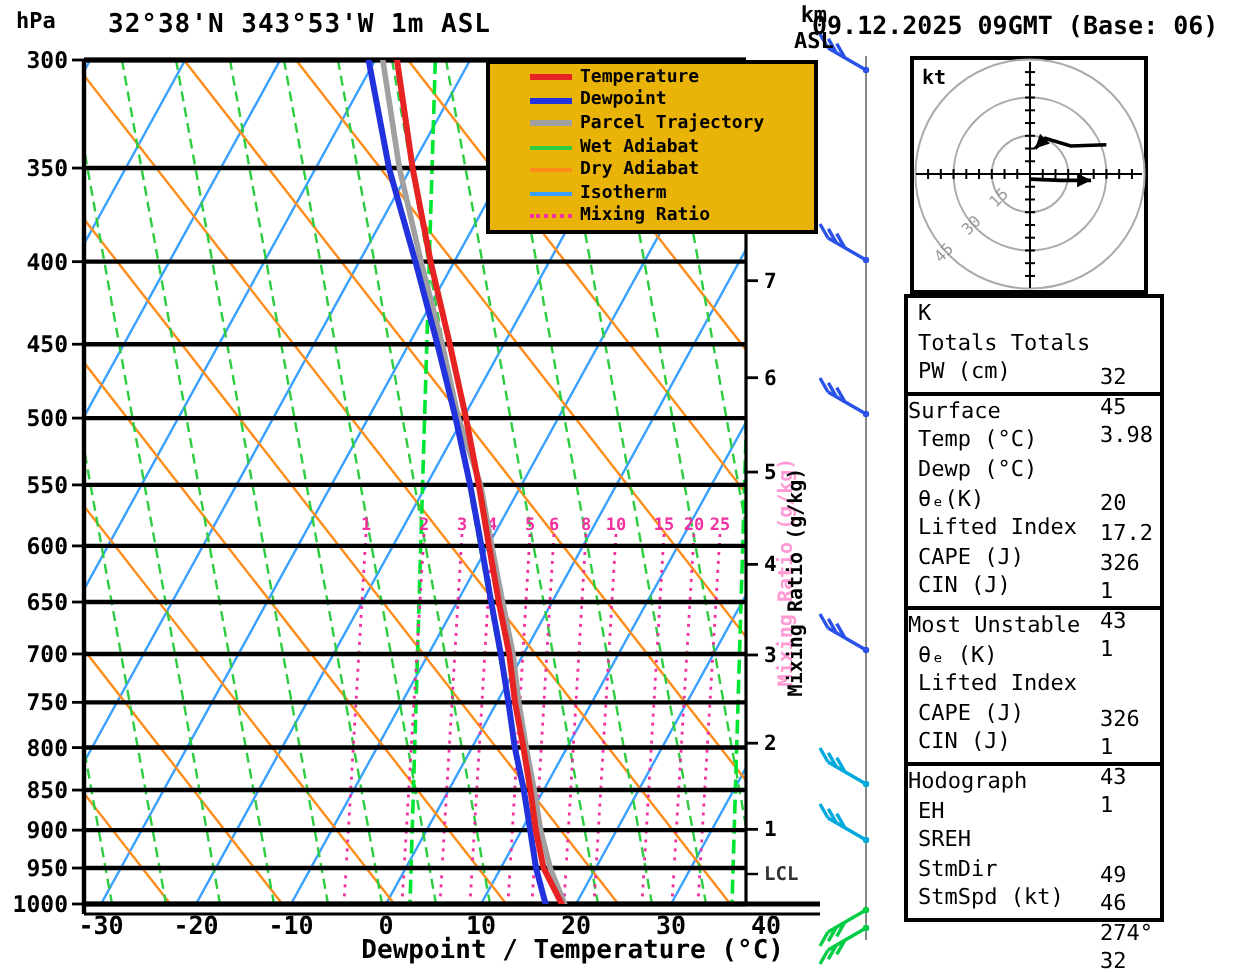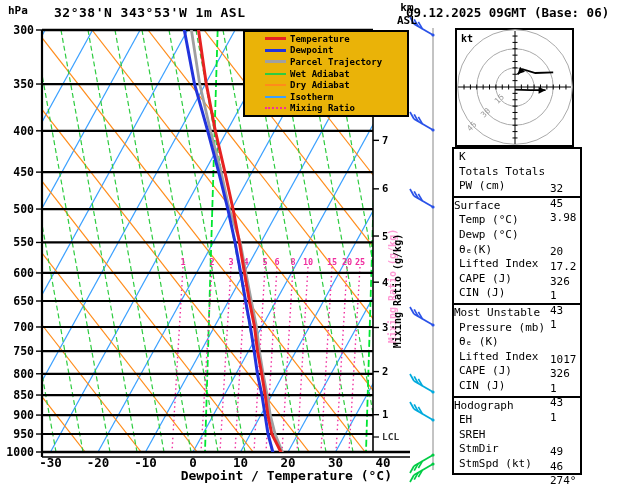--- a/index.html
+++ b/index.html
@@ -346,21 +346,20 @@
         <div class="ptitle">Surface</div>
         <div class="prow"><span>Temp (°C)</span><span class="pvalue">20</span></div>
         <div class="prow"><span>Dewp (°C)</span><span class="pvalue">17.2</span></div>
         <div class="prow"><span>θₑ(K)</span><span class="pvalue">326</span></div>
         <div class="prow"><span>Lifted Index</span><span class="pvalue">1</span></div>
         <div class="prow"><span>CAPE (J)</span><span class="pvalue">43</span></div>
         <div class="prow"><span>CIN (J)</span><span class="pvalue">1</span></div>
       </div>
       <div class="pbox">
         <div class="ptitle">Most Unstable</div>
-        <div class="prow"><span>Pressure (mb)</span><span class="pvalue">1017</span></div>
         <div class="prow"><span>θₑ (K)</span><span class="pvalue">326</span></div>
         <div class="prow"><span>Lifted Index</span><span class="pvalue">1</span></div>
         <div class="prow"><span>CAPE (J)</span><span class="pvalue">43</span></div>
         <div class="prow"><span>CIN (J)</span><span class="pvalue">1</span></div>
       </div>
       <div class="pbox">
         <div class="ptitle">Hodograph</div>
         <div class="prow"><span>EH</span><span class="pvalue">49</span></div>
         <div class="prow"><span>SREH</span><span class="pvalue">46</span></div>
         <div class="prow"><span>StmDir</span><span class="pvalue">274°</span></div>

